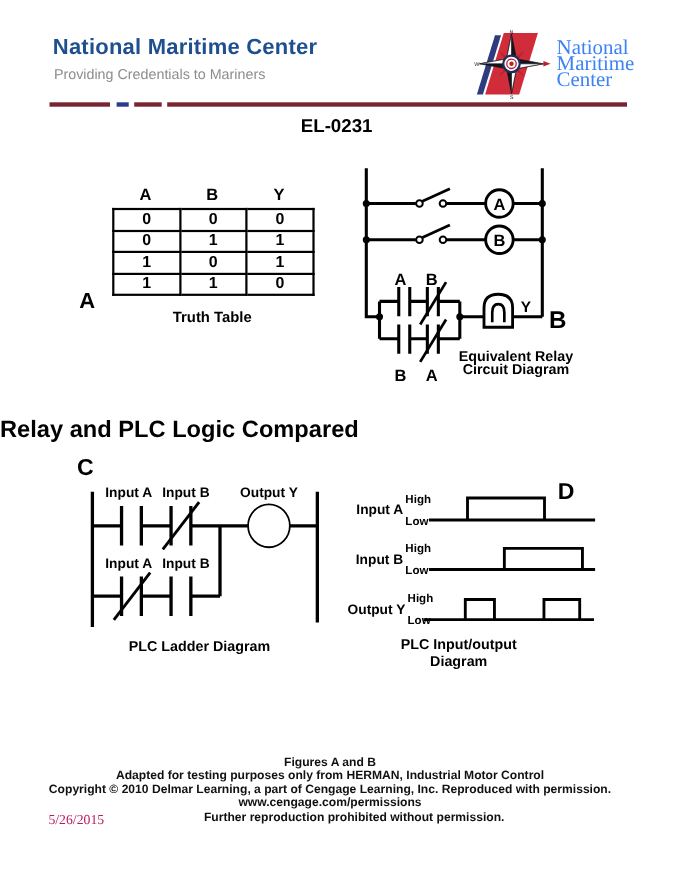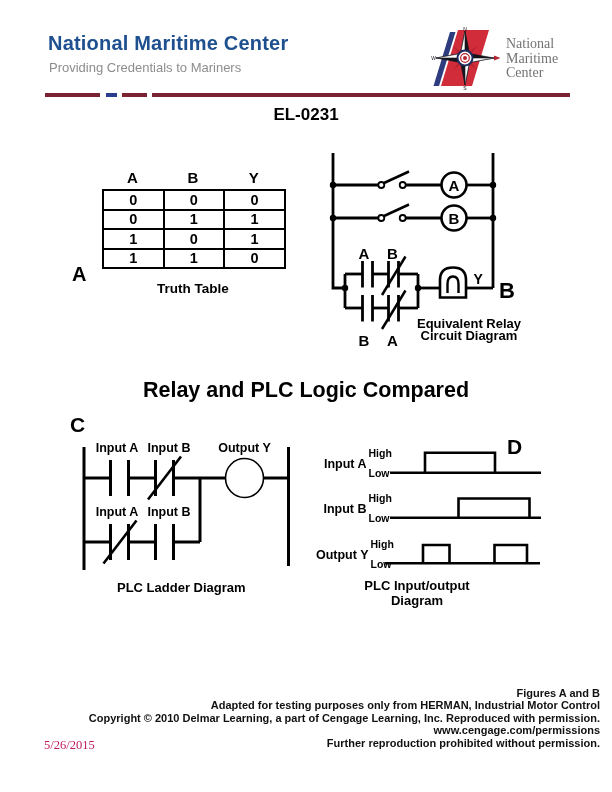--- a/index.html
+++ b/index.html
@@ -7,49 +7,49 @@
   body {
     width:612px; height:792px; position:relative; overflow:hidden;
     font-family:"Liberation Sans", sans-serif; color:#000;
   }
   .abs { position:absolute; }
 
   
   .hdr-title { left:48px; top:32px; font-size:20px; font-weight:bold; color:#1e4f8f; letter-spacing:0.2px; }
   .hdr-sub   { left:49px; top:60px; font-size:13px; color:#8d8d8d; }
   .logo-svg  { left:431px; top:26px; }
-  .logo-text { left:506px; top:37px; font-family:"Liberation Serif", serif; font-size:14px; line-height:14.5px; color:#737373; }
+  .logo-text { left:506px; top:37px; font-family:"Liberation Serif", serif; font-size:19px; line-height:14.5px; color:#3b82f6; }
   .divider   { top:93px; height:4px; background:#7a2431; }
   .div-seg1  { left:45px;  width:55px; }
   .div-seg2  { left:106px; width:11px; background:#2c3c8c; }
   .div-seg3  { left:122px; width:25px; }
   .div-seg4  { left:152px; width:418px; }
 
   .doc-id { left:0; width:612px; top:105px; text-align:center; font-size:17px; font-weight:bold; }
 
   
   .tt-headers { left:102px; top:169px; width:182px; display:flex; }
   .tt-headers span { flex:1; text-align:center; font-size:15px; font-weight:bold; }
   .tt { left:102px; top:189px; border-collapse:collapse; table-layout:fixed; }
   .tt td { border:2px solid #000; width:60.6px; height:19.5px; text-align:center;
            font-size:14.5px; font-weight:bold; padding:0; }
   .fig-a-label { left:72px; top:263px; font-size:20px; font-weight:bold; }
   .tt-caption  { left:102px; top:281px; width:182px; text-align:center; font-size:13.5px; font-weight:bold; }
 
   
   .fig-b-caption { left:405px; top:318px; width:128px; text-align:center;
                    font-size:13px; font-weight:bold; line-height:11.5px; }
-  .section-heading { left:0; width:612px; top:378px; text-align:center; font-size:21.5px; font-weight:bold; }
+  .section-heading { left:0; width:612px; top:378px; text-align:left; font-size:21.5px; font-weight:bold; }
 
   
   .fig-c-caption { left:117px; top:580px; width:132px; text-align:left; font-size:13px; font-weight:bold; }
   .fig-d-caption { left:347px; top:578px; width:140px; text-align:center; font-size:13px; font-weight:bold; }
 
   
-  .footer-line { left:0; width:600px; text-align:right; font-size:11px; font-weight:bold; color:#111; }
+  .footer-line { left:0; width:600px; text-align:center; font-size:11px; font-weight:bold; color:#111; }
   .f1 { top:687px; } .f2 { top:699px; } .f3 { top:712px; } .f4 { top:724px; } .f5 { top:737px;padding-left:44px; }
   .date { left:44px; top:738px; font-family:"Liberation Serif", serif; font-size:12.5px; color:#be185d; }
 
   svg text { font-family:"Liberation Sans", sans-serif; }
 </style>
 </head>
 <body>
 
 <div class="abs hdr-title">National Maritime Center</div>
 <div class="abs hdr-sub">Providing Credentials to Mariners</div>

